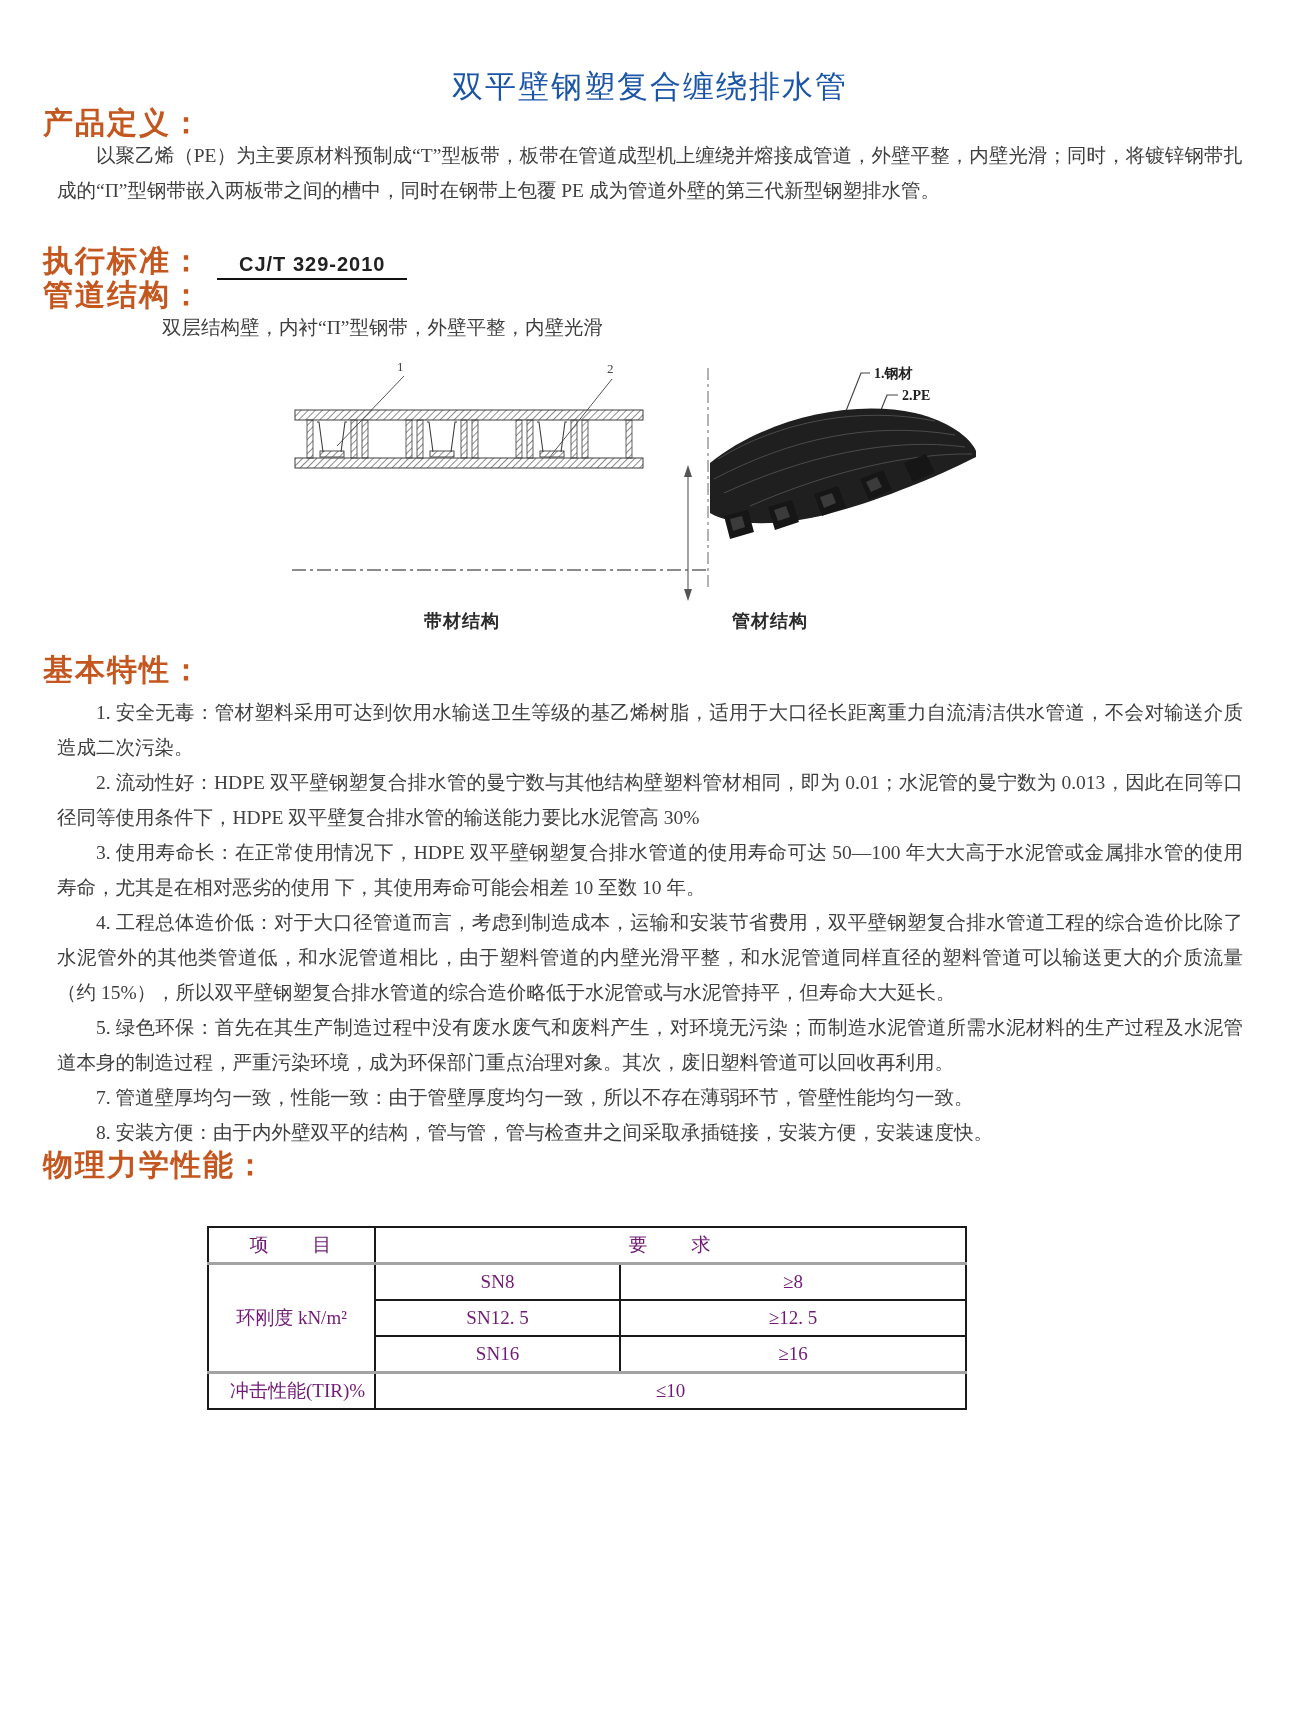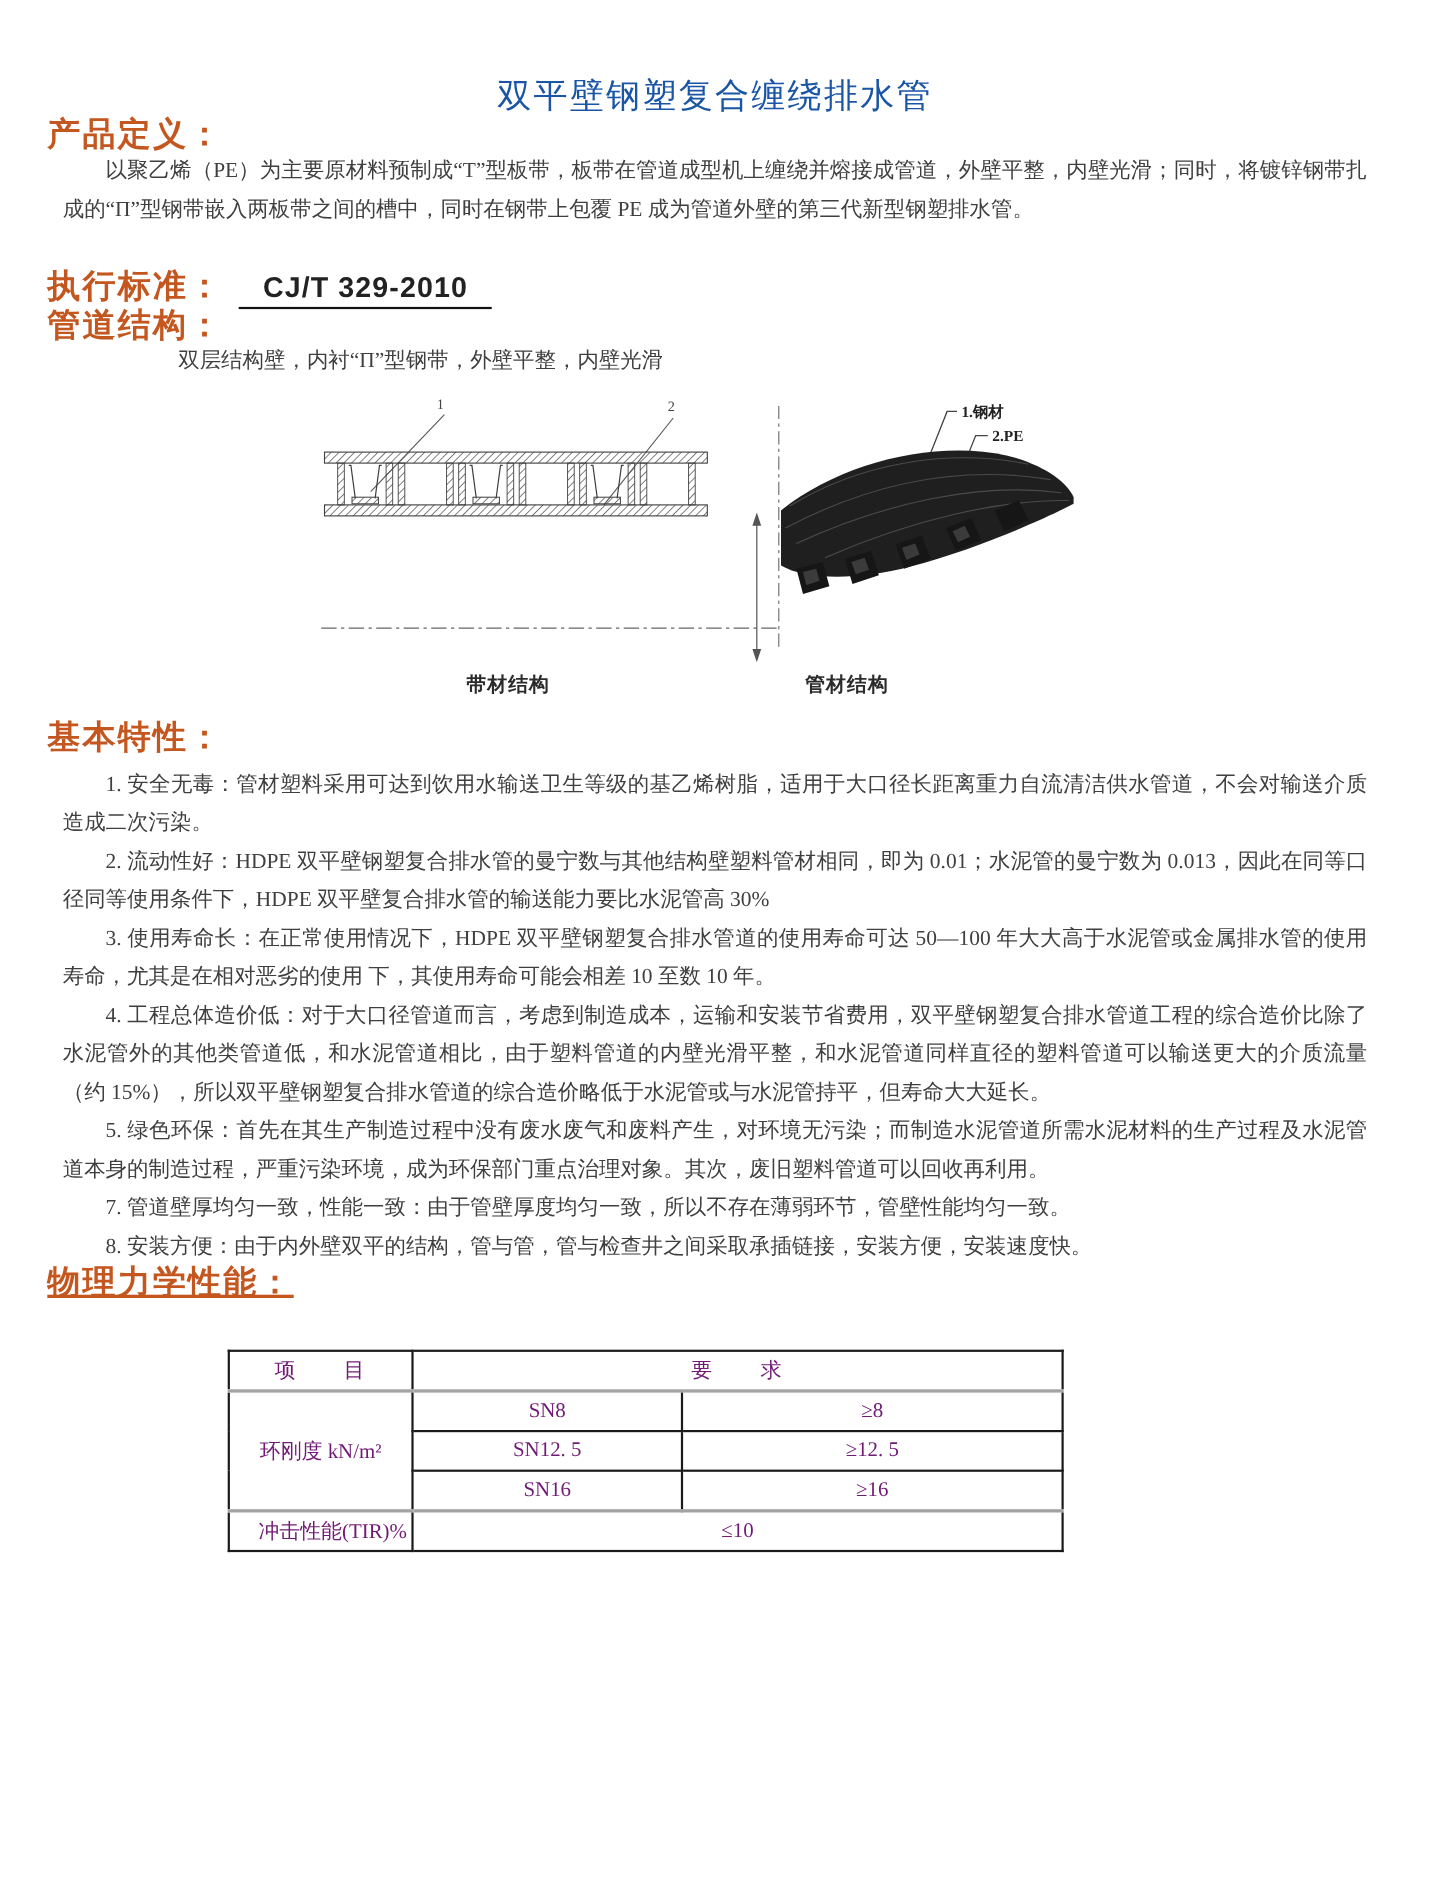--- a/index.html
+++ b/index.html
@@ -9,29 +9,29 @@
 
   .doc-title{margin:0;padding-top:66px;text-align:center;
     font-family:"Liberation Sans","DejaVu Sans",sans-serif;
     font-size:31px;font-weight:normal;color:#1b56a6;letter-spacing:2px;}
 
   h2.sec{margin:0 0 0 -14px;font-family:"Liberation Sans","DejaVu Sans",sans-serif;
     font-size:30px;font-weight:700;color:#c4571f;letter-spacing:2px;line-height:30px;}
   .sec-product{margin-top:44px;}
   .sec-structure{margin-top:30px;}
   .sec-features{margin-top:56px;}
-  .sec-physical{margin-top:38px;text-decoration:underline;}
+  .sec-physical{margin-top:38px;}
 
   p.body-text{margin:0;font-size:19.5px;line-height:35px;text-align:justify;
     text-indent:2em;color:#3f3f3f;}
   .def-body{margin-top:12px;}
 
   .standard-row{margin-top:38px;display:flex;align-items:baseline;}
   .standard-value{margin-left:14px;font-family:"Liberation Sans","DejaVu Sans",sans-serif;
-    font-size:26px;font-weight:bold;color:#222;
+    font-size:20px;font-weight:bold;color:#222;
     border-bottom:2.5px solid #111;padding:0 22px 2px 22px;letter-spacing:1px;}
 
   .structure-desc{margin-top:8px;padding-left:66px;text-indent:0;}
 
   .figures{position:relative;height:302px;margin-top:8px;}
   .fig-svg{position:absolute;top:0;}
   .svg-strip{left:230px;}
   .svg-pipe{left:653px;top:8px;}
   .fig-caption{position:absolute;top:256px;width:130px;text-align:center;
     font-size:18px;font-weight:bold;color:#2b2b2b;letter-spacing:1px;}
@@ -40,21 +40,21 @@
 
   .features-list{margin-top:10px;}
   .features-list p{margin:0;}
 
   .spec-table-wrap{margin:46px 0 0 150px;}
   table.spec{border-collapse:collapse;width:758px;table-layout:fixed;
     font-size:19px;color:#701a75;}
   table.spec td{border:2px solid #1a1a1a;text-align:center;vertical-align:middle;
     height:34px;padding:0 4px;}
   table.spec td.hdr{letter-spacing:2px;}
-  table.spec td.item-impact{text-align:right;padding-left:16px;}
+  table.spec td.item-impact{text-align:center;padding-left:16px;}
   table.spec tr.sep-top td{border-top:3px solid #a3a3a3;}
 </style>
 </head>
 <body>
 
 <div class="page">
 
   <h1 class="doc-title">双平壁钢塑复合缠绕排水管</h1>
 
   <h2 class="sec sec-product">产品定义：</h2>

